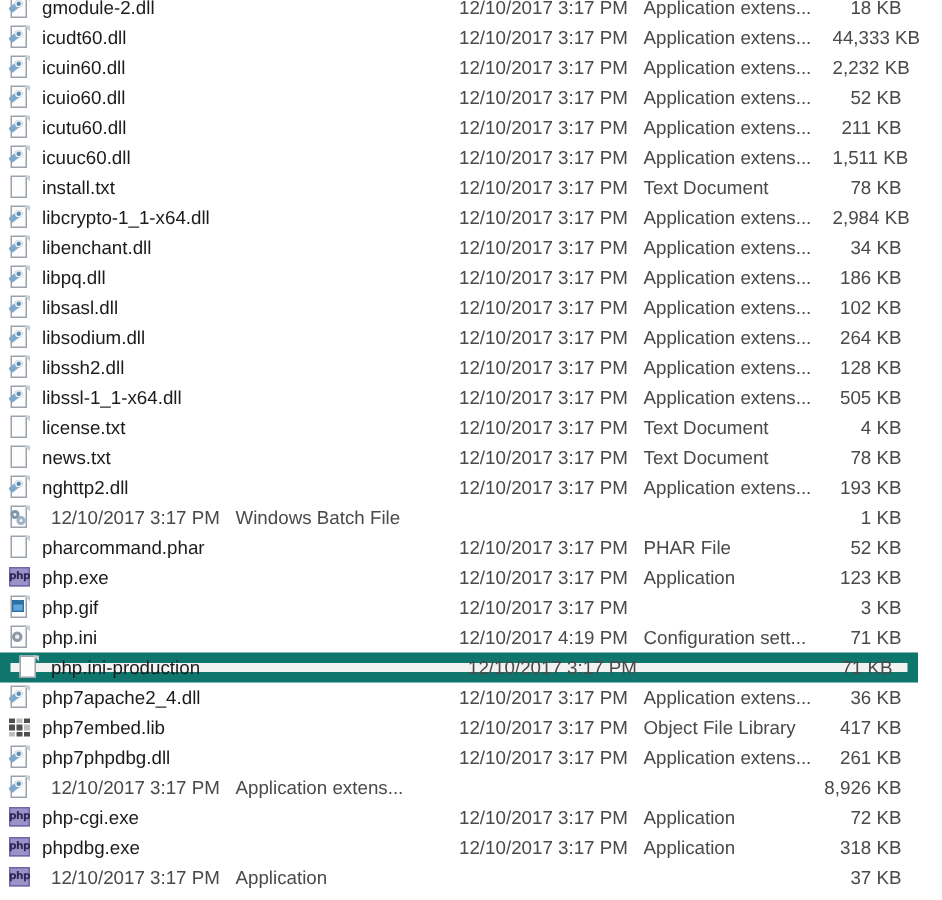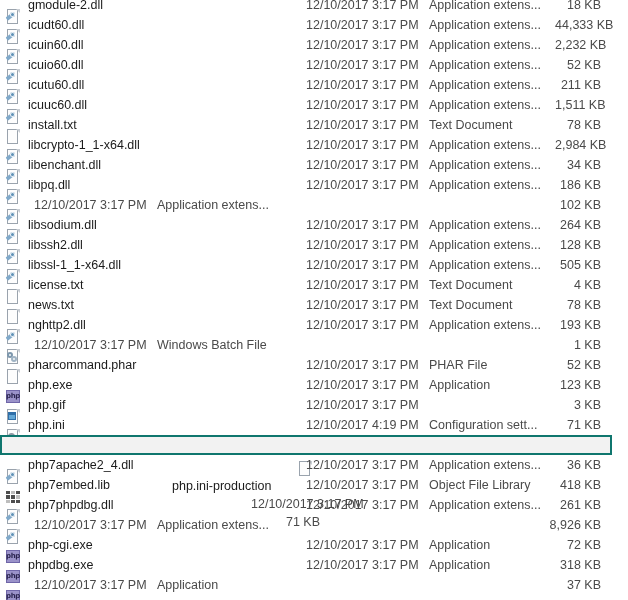--- a/index.html
+++ b/index.html
@@ -28,33 +28,31 @@
     align-items: center;
     height: 20px;
     width: 612px;
     box-sizing: border-box;
     padding-left: 4px;
     border: 1px solid transparent;
   }
 
   .file-row.selected {
     background: #f2f2f2;
-    border: 2px solid #0f766e;
-    flex-direction: column;
+    border: 7px solid #0f766e;
   }
 
   
   .icon {
     width: 16px;
     height: 16px;
     flex: 0 0 16px;
     margin-right: 7px;
     position: relative;
     display: inline-block;
-    margin-top: 24px;
   }
 
   
   .icon .sheet {
     position: absolute;
     left: 2px;
     top: 0px;
     width: 11px;
     height: 15px;
     background: #fdfdfd;
@@ -363,20 +361,21 @@
     </div>
     <div class="file-row">
       <span class="icon icon-dll">
         <span class="sheet"></span>
         <span class="fold"></span>
         <span class="glyph">
           <span class="g1"></span>
           <span class="g2"></span>
         </span>
       </span>
+      <span class="col-name">libsasl.dll</span>
       <span class="col-date">12/10/2017 3:17 PM</span>
       <span class="col-type">Application extens...</span>
       <span class="col-size">102 KB</span>
     </div>
     <div class="file-row">
       <span class="icon icon-dll">
         <span class="sheet"></span>
         <span class="fold"></span>
         <span class="glyph">
           <span class="g1"></span>
@@ -537,21 +536,21 @@
           <i></i>
           <i class="lt"></i>
           <i class="lt"></i>
           <i></i>
           <i></i>
         </span>
       </span>
       <span class="col-name">php7embed.lib</span>
       <span class="col-date">12/10/2017 3:17 PM</span>
       <span class="col-type">Object File Library</span>
-      <span class="col-size">418 KB</span>
+      <span class="col-size">417 KB</span>
     </div>
     <div class="file-row">
       <span class="icon icon-dll">
         <span class="sheet"></span>
         <span class="fold"></span>
         <span class="glyph">
           <span class="g1"></span>
           <span class="g2"></span>
         </span>
       </span>

